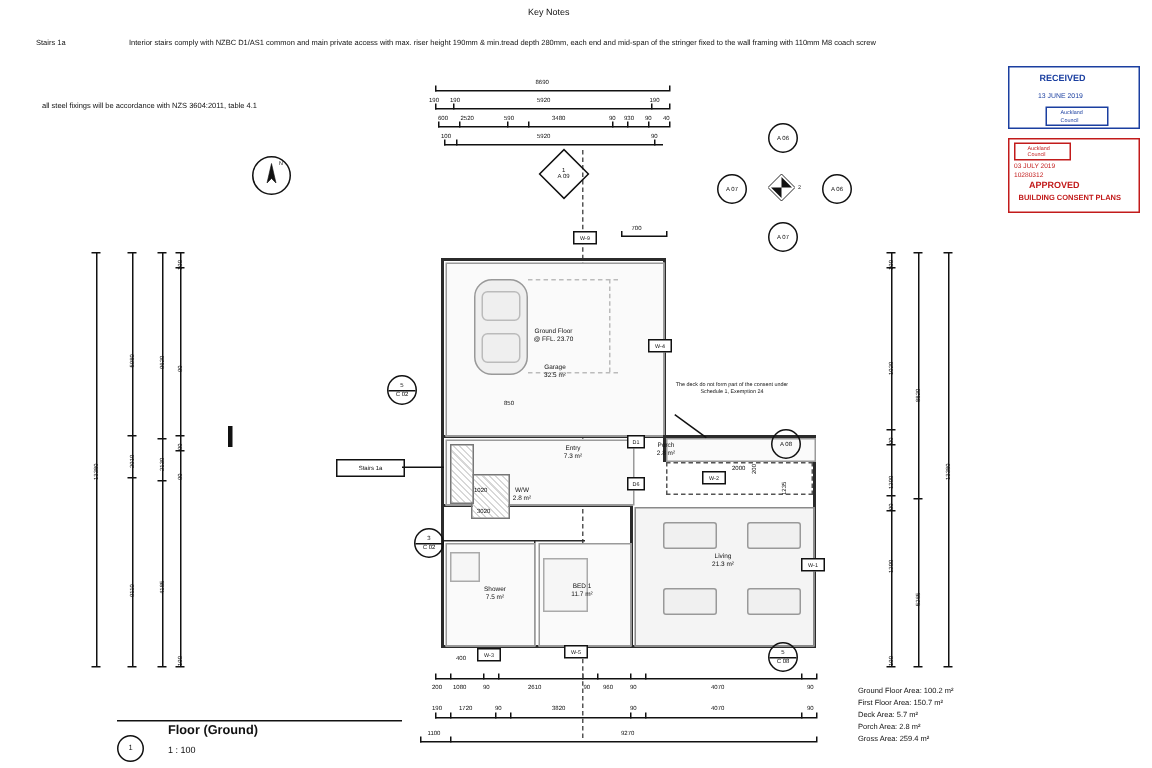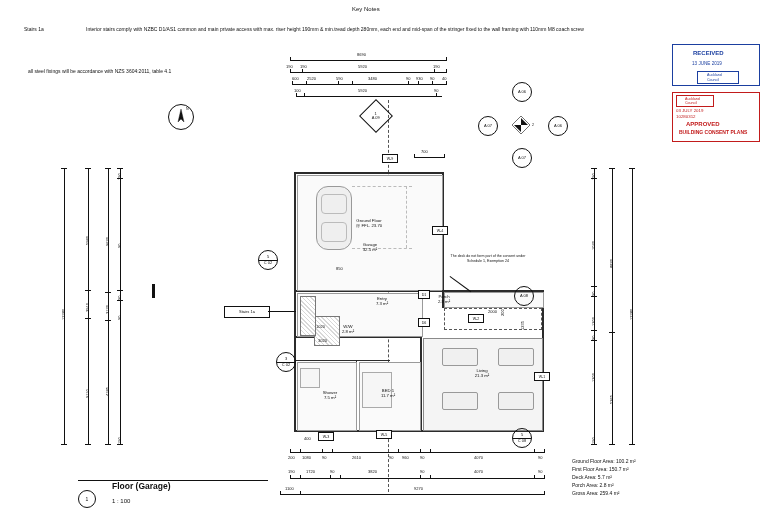--- a/index.html
+++ b/index.html
@@ -363,21 +363,21 @@
   <div class="winmark" style="left:468px;top:314px;width:14px;height:7px;">W-2</div>
   <div class="winmark" style="left:534px;top:372px;width:14px;height:7px;">W-1</div>
   <div class="winmark" style="left:318px;top:432px;width:14px;height:7px;">W-3</div>
   <div class="winmark" style="left:376px;top:430px;width:14px;height:7px;">W-5</div>
   <div class="winmark" style="left:418px;top:290px;width:10px;height:7px;">D1</div>
   <div class="winmark" style="left:418px;top:318px;width:10px;height:7px;">D6</div>
 
   <div class="circ" style="left:78px;top:490px;width:16px;height:16px;font-size:5px;">
     <span>1</span>
   </div>
-  <div class="t lg" style="left:112px;top:483px;">Floor (Garage)</div>
+  <div class="t lg" style="left:112px;top:483px;">Floor (Ground)</div>
   <div class="t" style="left:112px;top:498px;font-size:6px;">1 : 100</div>
   <div class="ln" style="left:78px;top:480px;width:190px;height:0.6px;"></div>
 
   <div class="t" style="left:572px;top:458px;font-size:5px;">Ground Floor Area: 100.2 m²</div>
   <div class="t" style="left:572px;top:466px;font-size:5px;">First Floor Area: 150.7 m²</div>
   <div class="t" style="left:572px;top:474px;font-size:5px;">Deck Area: 5.7 m²</div>
   <div class="t" style="left:572px;top:482px;font-size:5px;">Porch Area: 2.8 m²</div>
   <div class="t" style="left:572px;top:490px;font-size:5px;">Gross Area: 259.4 m²</div>
 
 </div>

